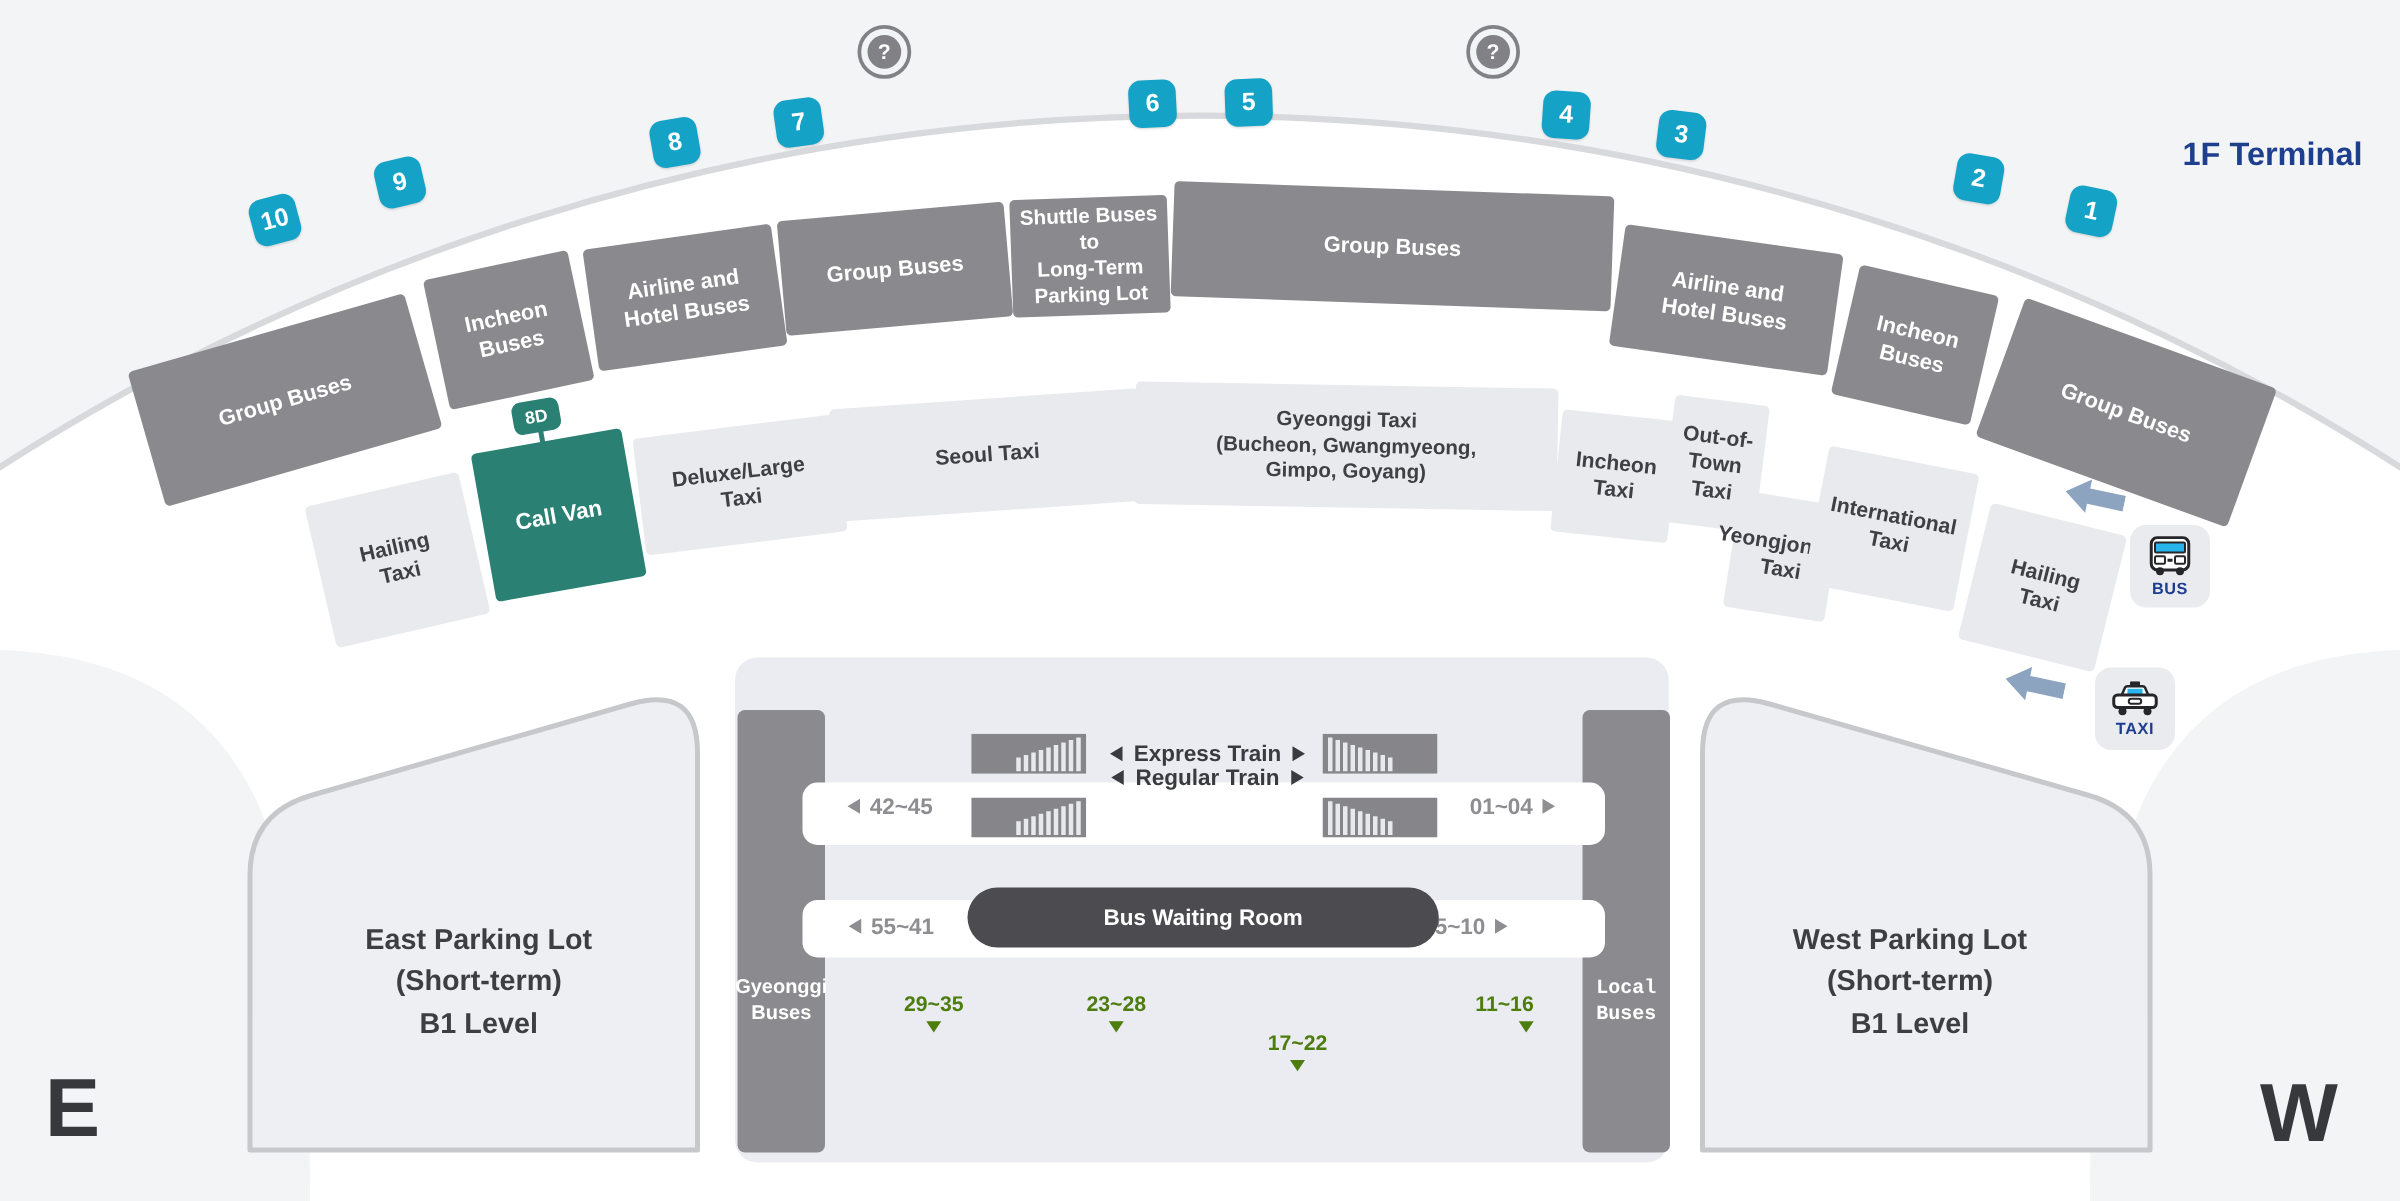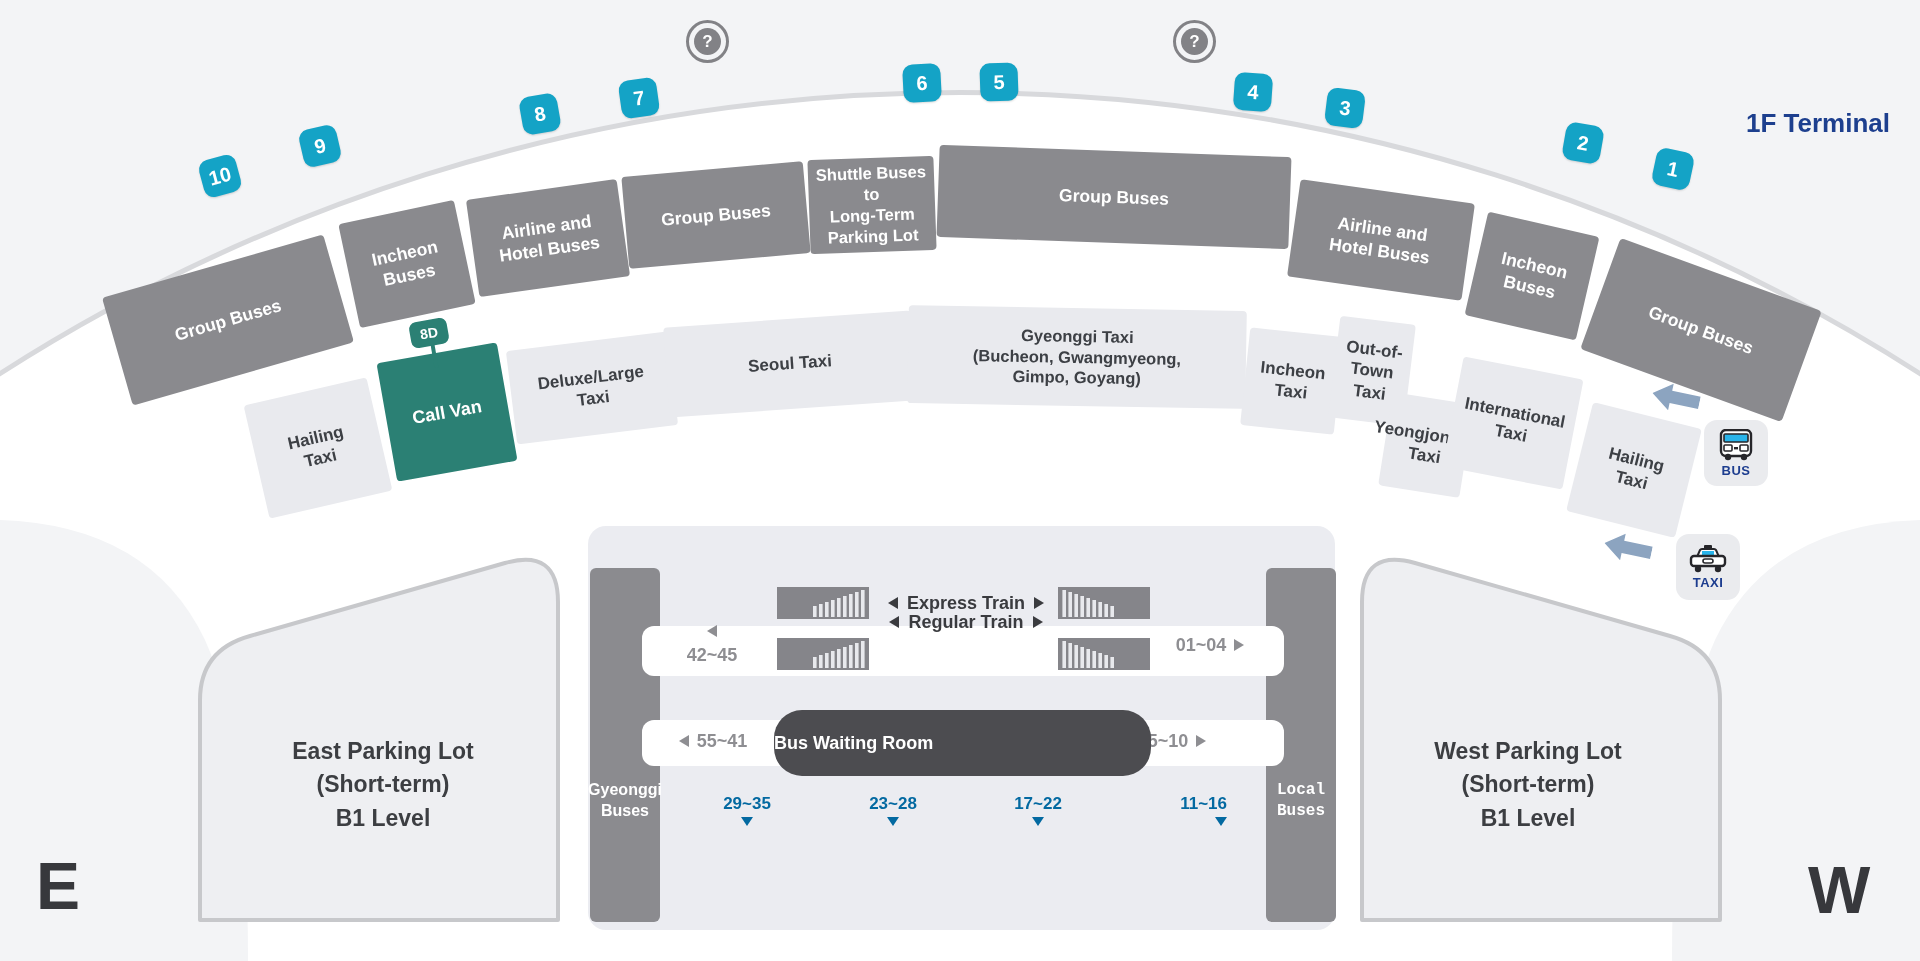--- a/index.html
+++ b/index.html
@@ -26,35 +26,35 @@
   .doorstem{position:absolute;width:4px;height:30px;background:#2b8074;}
   .doorbadge{position:absolute;width:38px;height:26px;border-radius:7px;background:#2b8074;
         color:#fff;font-weight:700;font-size:14px;display:flex;align-items:center;justify-content:center;}
   
   .island{position:absolute;left:588px;top:526px;width:747px;height:404px;
         background:#ebecf1;border-radius:18px;}
   .strip{position:absolute;top:568px;width:70px;height:354px;background:#8b8b8f;border-radius:6px;}
   .strip .lbl{position:absolute;top:212px;left:-22px;right:-22px;text-align:center;color:#fff;
         font-weight:700;font-size:16px;line-height:1.3;white-space:pre-line;}
   .band{position:absolute;left:642px;width:642px;background:#fff;border-radius:12px;}
-  .bwroom{position:absolute;left:774px;top:710px;width:377px;height:66px;background:#4c4c50;
+  .bwroom{position:absolute;left:774px;top:710px;width:377px;height:48px;background:#4c4c50;
         border-radius:28px;color:#fff;font-weight:700;font-size:18px;display:flex;
-        align-items:center;justify-content:flex-start;}
+        align-items:center;justify-content:center;}
   .rangerow{position:absolute;display:flex;align-items:center;justify-content:center;gap:8px;
         color:#8e8e92;font-weight:700;font-size:18px;height:28px;}
   .trainrow{position:absolute;display:flex;align-items:center;justify-content:center;gap:9px;
         color:#3a3b3f;font-weight:700;font-size:18px;height:30px;}
   .tl{width:0;height:0;border-top:6px solid transparent;border-bottom:6px solid transparent;
       border-right:10px solid currentColor;}
   .tr{width:0;height:0;border-top:6px solid transparent;border-bottom:6px solid transparent;
       border-left:10px solid currentColor;}
   .td{width:0;height:0;border-left:6px solid transparent;border-right:6px solid transparent;
       border-top:9px solid currentColor;}
   .stop{position:absolute;top:794px;width:90px;display:flex;flex-direction:column;align-items:center;
-        gap:3px;color:#0369a1;font-weight:700;font-size:17px;}
+        gap:3px;color:#4d7c0f;font-weight:700;font-size:17px;}
   .seoul{position:absolute;left:669px;top:842px;width:593px;height:81px;background:#8b8b8f;
         border-radius:12px;color:#fff;font-weight:700;font-size:18px;display:flex;
         align-items:center;justify-content:center;}
   .notch{position:absolute;top:842px;width:42px;height:22px;background:#ebecf1;
         border-radius:0 0 10px 10px;}
   .esc{position:absolute;width:92px;height:32px;}
   .esc.flip{transform:scaleX(-1);}
   
   .parklabel{position:absolute;width:310px;text-align:center;color:#3c3e42;font-weight:700;
         font-size:23px;line-height:1.45;white-space:pre-line;}
@@ -168,21 +168,21 @@
     <span class="tl"></span>
     <span>Express Train</span>
     <span class="tr"></span>
   </div>
   <div class="trainrow" style="left:871px;top:607px;width:190px;text-align:right;">
     <span class="tl"></span>
     <span>Regular Train</span>
     <span class="tr"></span>
   </div>
 
-  <div class="rangerow" style="left:650px;top:631px;width:124px;flex-direction:column;">
+  <div class="rangerow" style="left:650px;top:631px;width:124px;">
     <span class="tl"></span>
     <span>42~45</span>
   </div>
   <div class="rangerow" style="left:1148px;top:631px;width:124px;">
     <span>01~04</span>
     <span class="tr"></span>
   </div>
   <div class="rangerow" style="left:651px;top:727px;width:124px;">
     <span class="tl"></span>
     <span>55~41</span>
@@ -201,21 +201,21 @@
   <div class="notch" style="left:1017px;"></div>
   <div class="notch" style="left:1161px;"></div>
   <div class="stop" style="left:702px;">
     <span>29~35</span>
     <span class="td"></span>
   </div>
   <div class="stop" style="left:848px;">
     <span>23~28</span>
     <span class="td"></span>
   </div>
-  <div class="stop" style="left:993px;">
+  <div class="stop" style="left:993px;margin-top:31px;">
     <span>17~22</span>
     <span class="td"></span>
   </div>
   <div class="stop" style="left:1137px;align-items:flex-end;">
     <span>11~16</span>
     <span class="td"></span>
   </div>
 
   <div class="zone zone-dark" style="left:113px;top:264px;width:230px;height:112px;transform:rotate(-16deg);">
     <span class="lbl">Group Buses</span>

